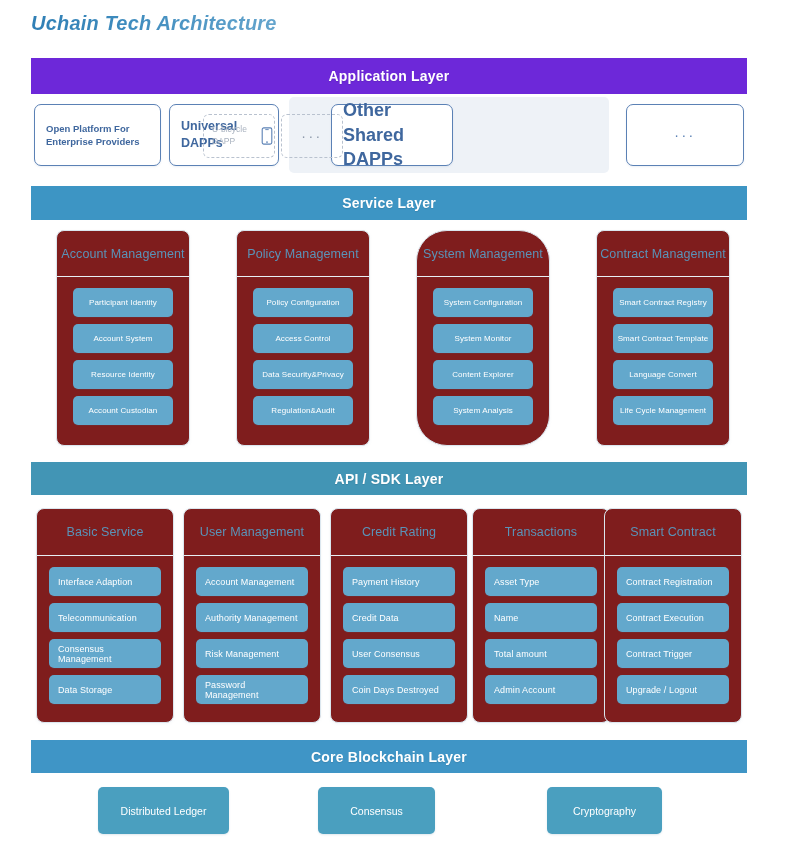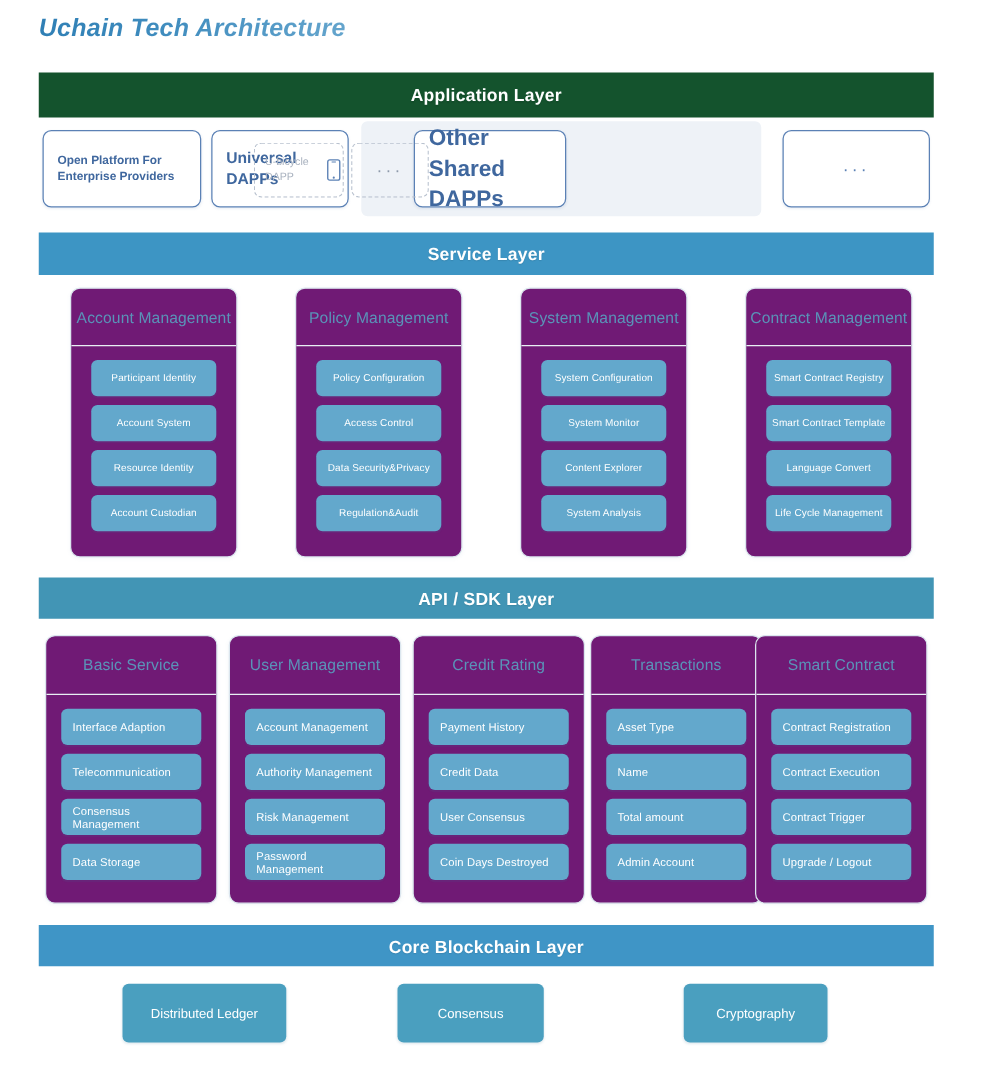--- a/index.html
+++ b/index.html
@@ -36,21 +36,21 @@
     left: 31px;
     width: 716px;
     display: flex;
     align-items: center;
     justify-content: center;
     color: #ffffff;
     font-weight: bold;
     letter-spacing: 0.2px;
     text-shadow: 0 1px 1px rgba(0,0,0,0.10);
   }
-  #bar-application { top: 58px;  height: 36px; background: #14532d; font-size: 14px; }
+  #bar-application { top: 58px;  height: 36px; background: #6d28d9; font-size: 14px; }
   #bar-service     { top: 186px; height: 34px; background: #3d95c4; font-size: 14px; }
   #bar-api         { top: 462px; height: 33px; background: #4295b5; font-size: 14px; }
   #bar-core        { top: 740px; height: 33px; background: #3f95c6; font-size: 14px; }
 
   
   #app-row {
     position: absolute;
     left: 31px;
     top: 104px;
     width: 716px;
@@ -114,21 +114,21 @@
     font-size: 14px;
     line-height: 1;
   }
   #app-card-4 .dots { color: #5b81b5; }
 
   .phone-icon { width: 12px; height: 17px; flex: 0 0 auto; }
 
   
   .group-card {
     position: absolute;
-    background: #701a75;
+    background: #7f1d1d;
     border: 1px solid #dbe6ee;
     border-radius: 8px;
     box-shadow: 0 1px 3px rgba(120,150,175,0.08);
     overflow: hidden;
   }
   .group-head {
     display: flex;
     align-items: center;
     justify-content: center;
     border-bottom: 1px solid #e8eff4;
@@ -158,21 +158,21 @@
   #service-row .pill {
     height: 29px;
     justify-content: center;
     font-size: 8px;
     letter-spacing: 0.1px;
     padding: 0 4px;
     text-align: left;
   }
   #service-col-0 { left: 25px; }
   #service-col-1 { left: 205px; }
-  #service-col-2 { left: 385px; }
+  #service-col-2 { left: 385px; border-radius: 31px; }
   #service-col-3 { left: 565px; }
 
   
   #api-row { position: absolute; left: 31px; top: 508px; width: 716px; height: 215px; }
   #api-row .group-card { top: 0; width: 138px; height: 215px; }
   #api-row .group-head { height: 47px; }
   #api-row .group-body { padding: 11px 12px 0 12px; gap: 7px; }
   #api-row .pill {
     height: 29px;
     justify-content: flex-start;

